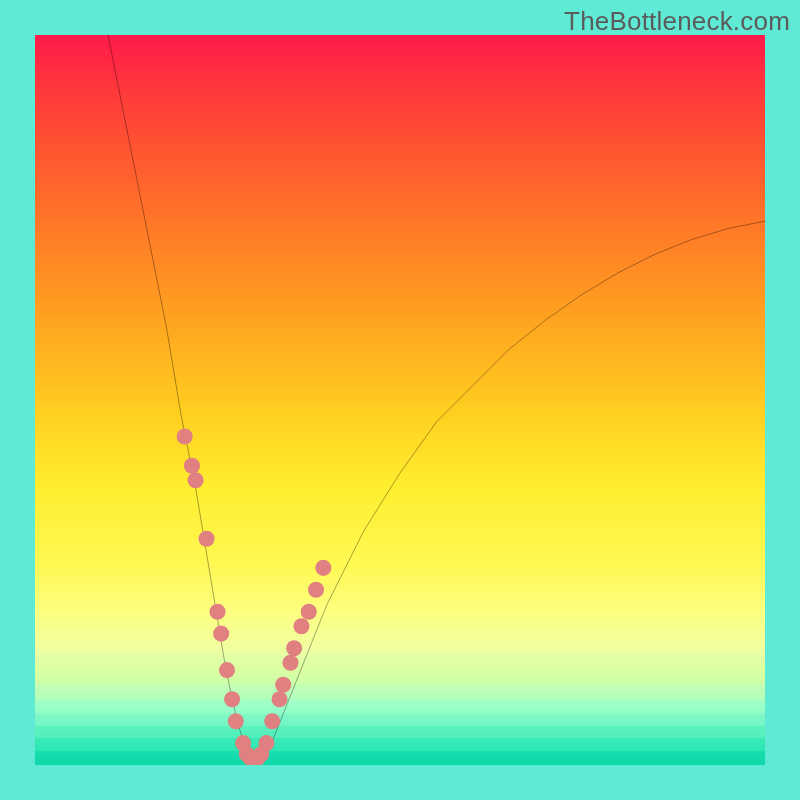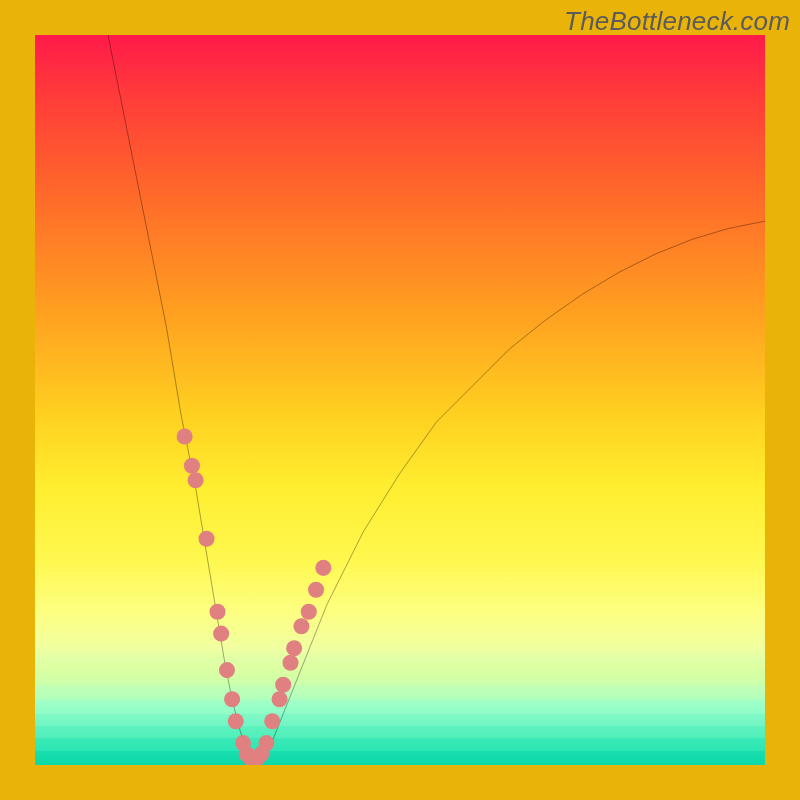--- a/index.html
+++ b/index.html
@@ -8,22 +8,21 @@
     width: 800px;
     height: 800px;
     background: #000;
     overflow: hidden;
     font-family: Arial, Helvetica, sans-serif;
   }
   .frame {
     position: relative;
     width: 800px;
     height: 800px;
-    background: #eab308;
-    font-style: italic;
+    background: #5eead4;
   }
   .watermark {
     position: absolute;
     top: 6px;
     right: 10px;
     color: #5b5b5b;
     font-size: 26px;
     font-weight: 400;
     letter-spacing: 0.2px;
     z-index: 10;

